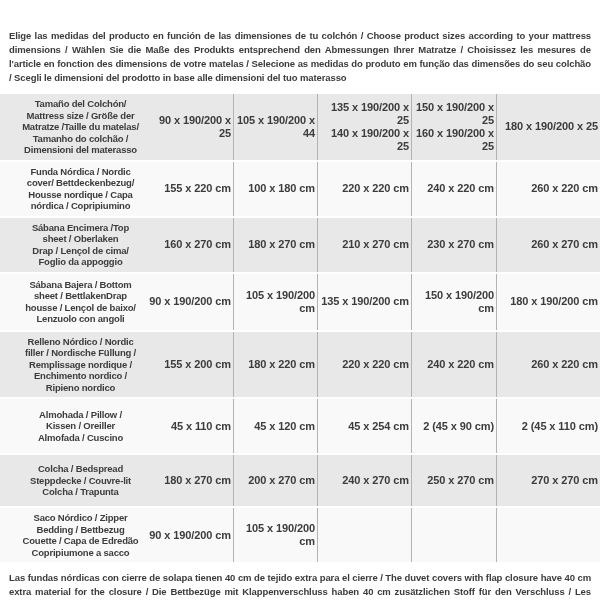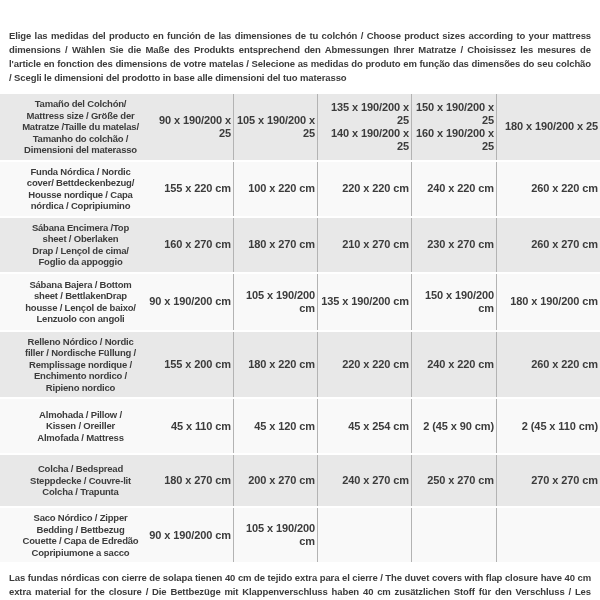--- a/index.html
+++ b/index.html
@@ -89,34 +89,34 @@
       <col style="width:104px">
   </colgroup>
   <tbody>
     <tr class="row-odd h1">
       <td class="lbl">Tamaño del Colchón/
 Mattress size / Größe der
 Matratze /Taille du matelas/
 Tamanho do colchão /
 Dimensioni del materasso</td>
       <td class="val">90 x 190/200 x 25</td>
-      <td class="val">105 x 190/200 x 25</td>
+      <td class="val">105 x 190/200 x 44</td>
       <td class="val">135 x 190/200 x 25
 140 x 190/200 x 25</td>
       <td class="val">150 x 190/200 x 25
 160 x 190/200 x 25</td>
       <td class="val">180 x 190/200 x 25</td>
     </tr>
     <tr class="row-even h2">
       <td class="lbl">Funda Nórdica /  Nordic
 cover/ Bettdeckenbezug/
 Housse nordique  / Capa
 nórdica / Copripiumino</td>
       <td class="val">155 x 220 cm</td>
-      <td class="val">100 x 220 cm</td>
+      <td class="val">100 x 180 cm</td>
       <td class="val">220 x 220 cm</td>
       <td class="val">240 x 220 cm</td>
       <td class="val">260 x 220 cm</td>
     </tr>
     <tr class="row-odd h3">
       <td class="lbl">Sábana Encimera /Top
 sheet / Oberlaken
 Drap / Lençol de cima/
 Foglio da appoggio</td>
       <td class="val">160 x 270 cm</td>
@@ -144,21 +144,21 @@
 Ripieno nordico</td>
       <td class="val">155 x 200 cm</td>
       <td class="val">180 x 220 cm</td>
       <td class="val">220 x 220 cm</td>
       <td class="val">240 x 220 cm</td>
       <td class="val">260 x 220 cm</td>
     </tr>
     <tr class="row-even h6">
       <td class="lbl">Almohada  / Pillow /
 Kissen / Oreiller
-Almofada / Mattress</td>
+Almofada / Cuscino</td>
       <td class="val">45 x 110 cm</td>
       <td class="val">45 x 120 cm</td>
       <td class="val">45 x 254 cm</td>
       <td class="val">2 (45 x 90 cm)</td>
       <td class="val">2 (45 x 110 cm)</td>
     </tr>
     <tr class="row-odd h7">
       <td class="lbl">Colcha / Bedspread
 Steppdecke / Couvre-lit
 Colcha / Trapunta</td>

